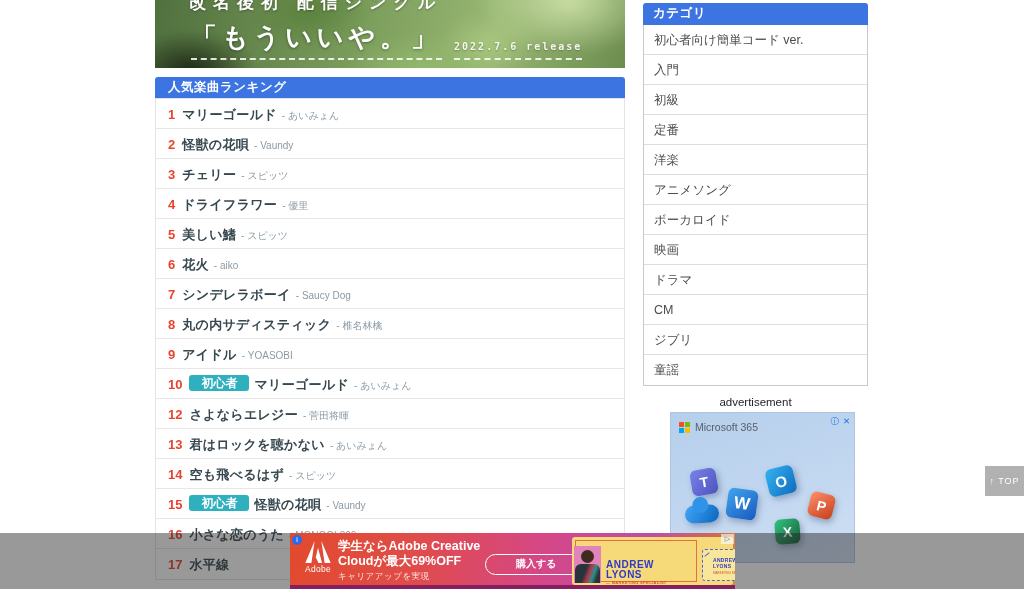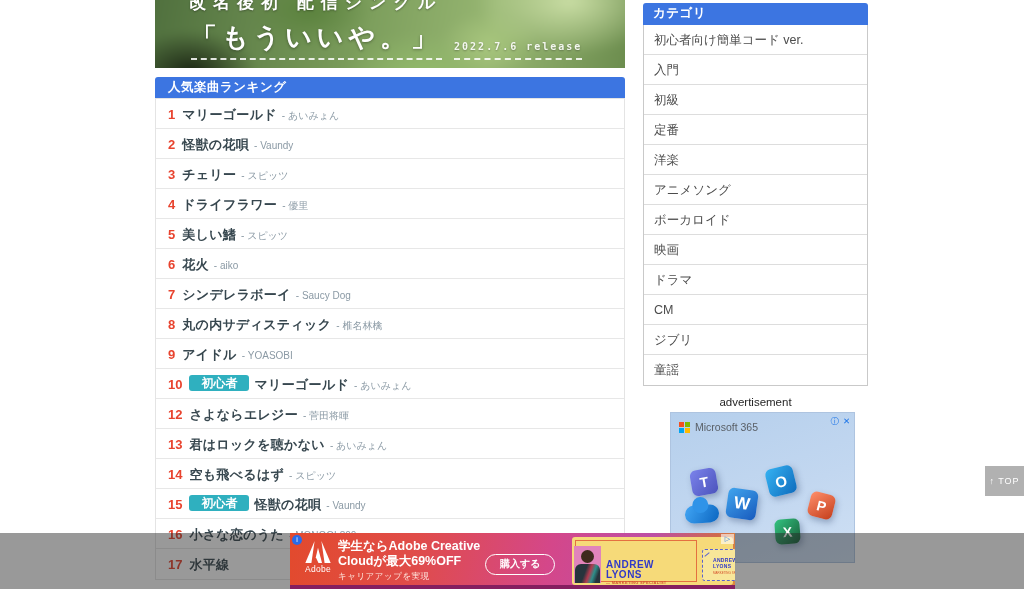--- a/index.html
+++ b/index.html
@@ -89,21 +89,21 @@
     cursor:pointer; }
   .ad-strip { position:absolute; left:0; bottom:0; width:100%; height:4px; background:#851f60; }
   .ad-info { position:absolute; left:2px; top:2px; width:10px; height:10px; border-radius:50%;
     background:#2a6be8; color:#fff; font-size:7px; line-height:10px; text-align:center; cursor:pointer; z-index:3; }
   .adobe-logo { position:absolute; left:12px; top:8px; width:32px; text-align:center; color:#fff; }
   .adobe-logo svg { display:block; margin:0 auto; }
   .adobe-logo .t { font-size:8.5px; font-weight:normal; letter-spacing:.3px; margin-top:1px; }
   .ad-headline { position:absolute; left:48px; top:6px; color:#fff; font-weight:bold; font-size:12.5px; line-height:15px; white-space:nowrap; }
   .ad-sub { position:absolute; left:48px; top:38px; color:#ffe9e0; font-size:8.5px; letter-spacing:.5px; }
   .ad-cta { position:absolute; left:195px; top:21px; height:21px; border:1.5px solid #fff; border-radius:12px;
-    color:#fff; font-size:10px; font-weight:bold; line-height:18px; padding:0 14px; background:transparent; cursor:pointer; }
+    color:#fff; font-size:10px; font-weight:bold; line-height:18px; padding:0 30px; background:transparent; cursor:pointer; }
   .ad-ycard { position:absolute; left:282px; top:4px; width:161px; height:48px; background:#f6da79; border-radius:3px; }
   .ad-outline { position:absolute; left:3px; top:3px; width:122px; height:42px; border:1px solid rgba(224,85,50,.8); }
   .ad-photo { position:absolute; left:2px; top:9px; width:27px; height:37px; background:#e184bb; overflow:hidden; }
   .ad-photo::before { content:""; position:absolute; left:7px; top:4px; width:13px; height:13px; border-radius:50%; background:#3f2a1d; }
   .ad-photo::after { content:""; position:absolute; left:1px; top:18px; width:25px; height:19px; border-radius:6px 6px 0 0;
     background:linear-gradient(110deg,#27343c 40%,#b03a4e 55%,#2e8f8a 70%,#27343c 85%); }
   .ad-name { position:absolute; left:34px; top:23px; color:#3039c8; font-weight:bold; font-size:10px; line-height:10px; letter-spacing:.5px; }
   .ad-role { position:absolute; left:34px; top:43px; color:#d4542e; font-weight:bold; font-size:4px; letter-spacing:.3px; }
   .ad-scard { position:absolute; left:130px; top:12px; width:48px; height:32px; background:#f8e699;
     border:1px dashed #5a63cc; border-radius:3px; }

